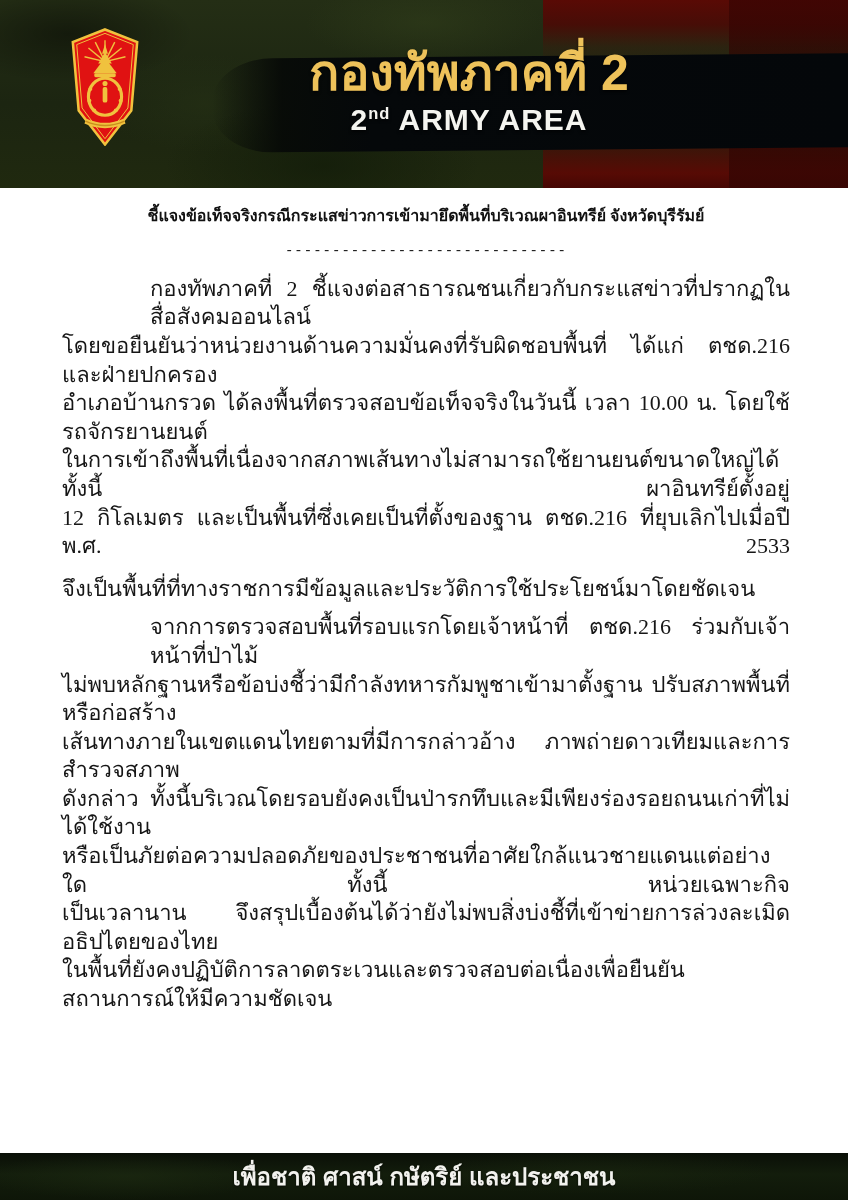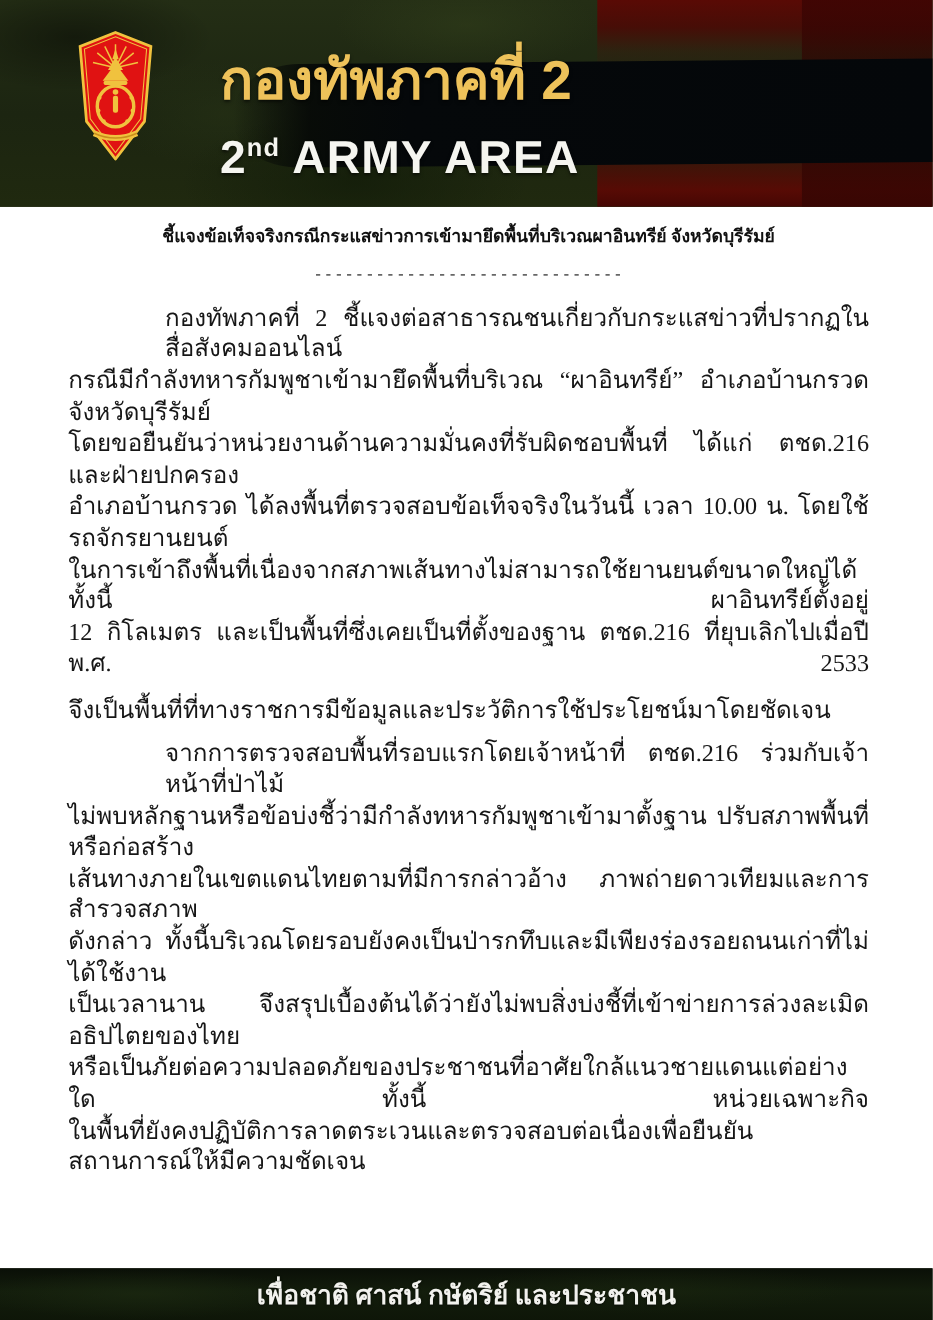--- a/index.html
+++ b/index.html
@@ -37,29 +37,29 @@
     background:linear-gradient(to bottom, rgba(60,5,3,.85), rgba(40,4,2,.6) 40%, rgba(55,6,3,.85));
   }
   .header-band{
     position:absolute;left:212px;right:0;top:56px;height:94px;
     background:linear-gradient(to right, rgba(6,9,7,0) 0px, rgba(6,9,7,.92) 70px, #05080a 160px, #04070a 100%);
     border-radius:60px 0 0 60px / 44px 0 0 44px;
     transform:skewY(-0.5deg);
   }
   .emblem{position:absolute;left:66px;top:28px;width:78px;height:118px;}
   .header-titles{
-    position:absolute;left:200px;right:110px;top:46px;text-align:left;
+    position:absolute;left:200px;right:110px;top:46px;text-align:center;
     font-family:"Liberation Sans","DejaVu Sans",sans-serif;
   }
   .title-thai{
     font-size:50px;font-weight:bold;color:#eec25a;line-height:1.1;
     text-shadow:0 2px 3px rgba(0,0,0,.6);
   }
   .title-en{
-    margin-top:18px;font-size:42px;font-weight:bold;color:#f5f5f0;
+    margin-top:2px;font-size:30px;font-weight:bold;color:#f5f5f0;
     letter-spacing:1px;text-shadow:0 2px 3px rgba(0,0,0,.6);
   }
   .title-en sup{font-size:.55em;vertical-align:super;}
 
   
   .doc{
     position:absolute;left:62px;right:58px;top:188px;
   }
   .doc-title{
     margin:0;margin-top:18px;
@@ -85,21 +85,21 @@
   .footer{
     position:absolute;left:0;bottom:0;width:848px;height:47px;
     background-color:#10180b;
     background-image:
       radial-gradient(ellipse 200px 30px at 15% 50%, rgba(30,44,18,.55), transparent 75%),
       radial-gradient(ellipse 240px 30px at 70% 40%, rgba(26,38,15,.5), transparent 75%),
       linear-gradient(to bottom,#0a0f07 0%,#131d0c 45%,#0e1608 100%);
     display:flex;align-items:center;justify-content:center;
   }
   .footer-motto{
-    font-family:Liberation Serif, serif;
+    font-family:Liberation Sans, sans-serif;
     font-size:24px;font-weight:bold;color:#f2f2ee;
     text-shadow:0 1px 2px rgba(0,0,0,.7);
   }
 </style>
 </head>
 <body>
 
 <div class="page">
 
   <div class="header">
@@ -152,34 +152,33 @@
     </div>
   </div>
 
   <div class="doc">
     <h1 class="doc-title">ชี้แจงข้อเท็จจริงกรณีกระแสข่าวการเข้ามายึดพื้นที่บริเวณผาอินทรีย์ จังหวัดบุรีรัมย์</h1>
     <div class="sep top">------------------------------</div>
 
     <div class="doc-body">
         <div class="paragraph">
           <div class="line first">กองทัพภาคที่ 2 ชี้แจงต่อสาธารณชนเกี่ยวกับกระแสข่าวที่ปรากฏในสื่อสังคมออนไลน์</div>
-          <div class="line">กรณีมีกำลังทหารกัมพูชาเข้ามายึดพื้นที่บริเวณ “ผาอินทรีย์” อำเภอบ้านกรวด จังหวัดบุรีรัมย์</div>
           <div class="line">โดยขอยืนยันว่าหน่วยงานด้านความมั่นคงที่รับผิดชอบพื้นที่ ได้แก่ ตชด.216 และฝ่ายปกครอง</div>
           <div class="line">อำเภอบ้านกรวด ได้ลงพื้นที่ตรวจสอบข้อเท็จจริงในวันนี้ เวลา 10.00 น. โดยใช้รถจักรยานยนต์</div>
           <div class="line">ในการเข้าถึงพื้นที่เนื่องจากสภาพเส้นทางไม่สามารถใช้ยานยนต์ขนาดใหญ่ได้ ทั้งนี้ ผาอินทรีย์ตั้งอยู่</div>
           <div class="line">12 กิโลเมตร และเป็นพื้นที่ซึ่งเคยเป็นที่ตั้งของฐาน ตชด.216 ที่ยุบเลิกไปเมื่อปี พ.ศ. 2533</div>
           <div class="line last">จึงเป็นพื้นที่ที่ทางราชการมีข้อมูลและประวัติการใช้ประโยชน์มาโดยชัดเจน</div>
         </div>
         <div class="paragraph">
           <div class="line first">จากการตรวจสอบพื้นที่รอบแรกโดยเจ้าหน้าที่ ตชด.216 ร่วมกับเจ้าหน้าที่ป่าไม้</div>
           <div class="line">ไม่พบหลักฐานหรือข้อบ่งชี้ว่ามีกำลังทหารกัมพูชาเข้ามาตั้งฐาน ปรับสภาพพื้นที่ หรือก่อสร้าง</div>
           <div class="line">เส้นทางภายในเขตแดนไทยตามที่มีการกล่าวอ้าง ภาพถ่ายดาวเทียมและการสำรวจสภาพ</div>
           <div class="line">ดังกล่าว ทั้งนี้บริเวณโดยรอบยังคงเป็นป่ารกทึบและมีเพียงร่องรอยถนนเก่าที่ไม่ได้ใช้งาน</div>
+          <div class="line">หรือเป็นภัยต่อความปลอดภัยของประชาชนที่อาศัยใกล้แนวชายแดนแต่อย่างใด ทั้งนี้ หน่วยเฉพาะกิจ</div>
           <div class="line">เป็นเวลานาน จึงสรุปเบื้องต้นได้ว่ายังไม่พบสิ่งบ่งชี้ที่เข้าข่ายการล่วงละเมิดอธิปไตยของไทย</div>
-          <div class="line">หรือเป็นภัยต่อความปลอดภัยของประชาชนที่อาศัยใกล้แนวชายแดนแต่อย่างใด ทั้งนี้ หน่วยเฉพาะกิจ</div>
           <div class="line">ในพื้นที่ยังคงปฏิบัติการลาดตระเวนและตรวจสอบต่อเนื่องเพื่อยืนยันสถานการณ์ให้มีความชัดเจน</div>
         </div>
       </div>
 
   </div>
 
   <div class="footer">
     <div class="footer-motto">เพื่อชาติ ศาสน์ กษัตริย์ และประชาชน</div>
   </div>
 

